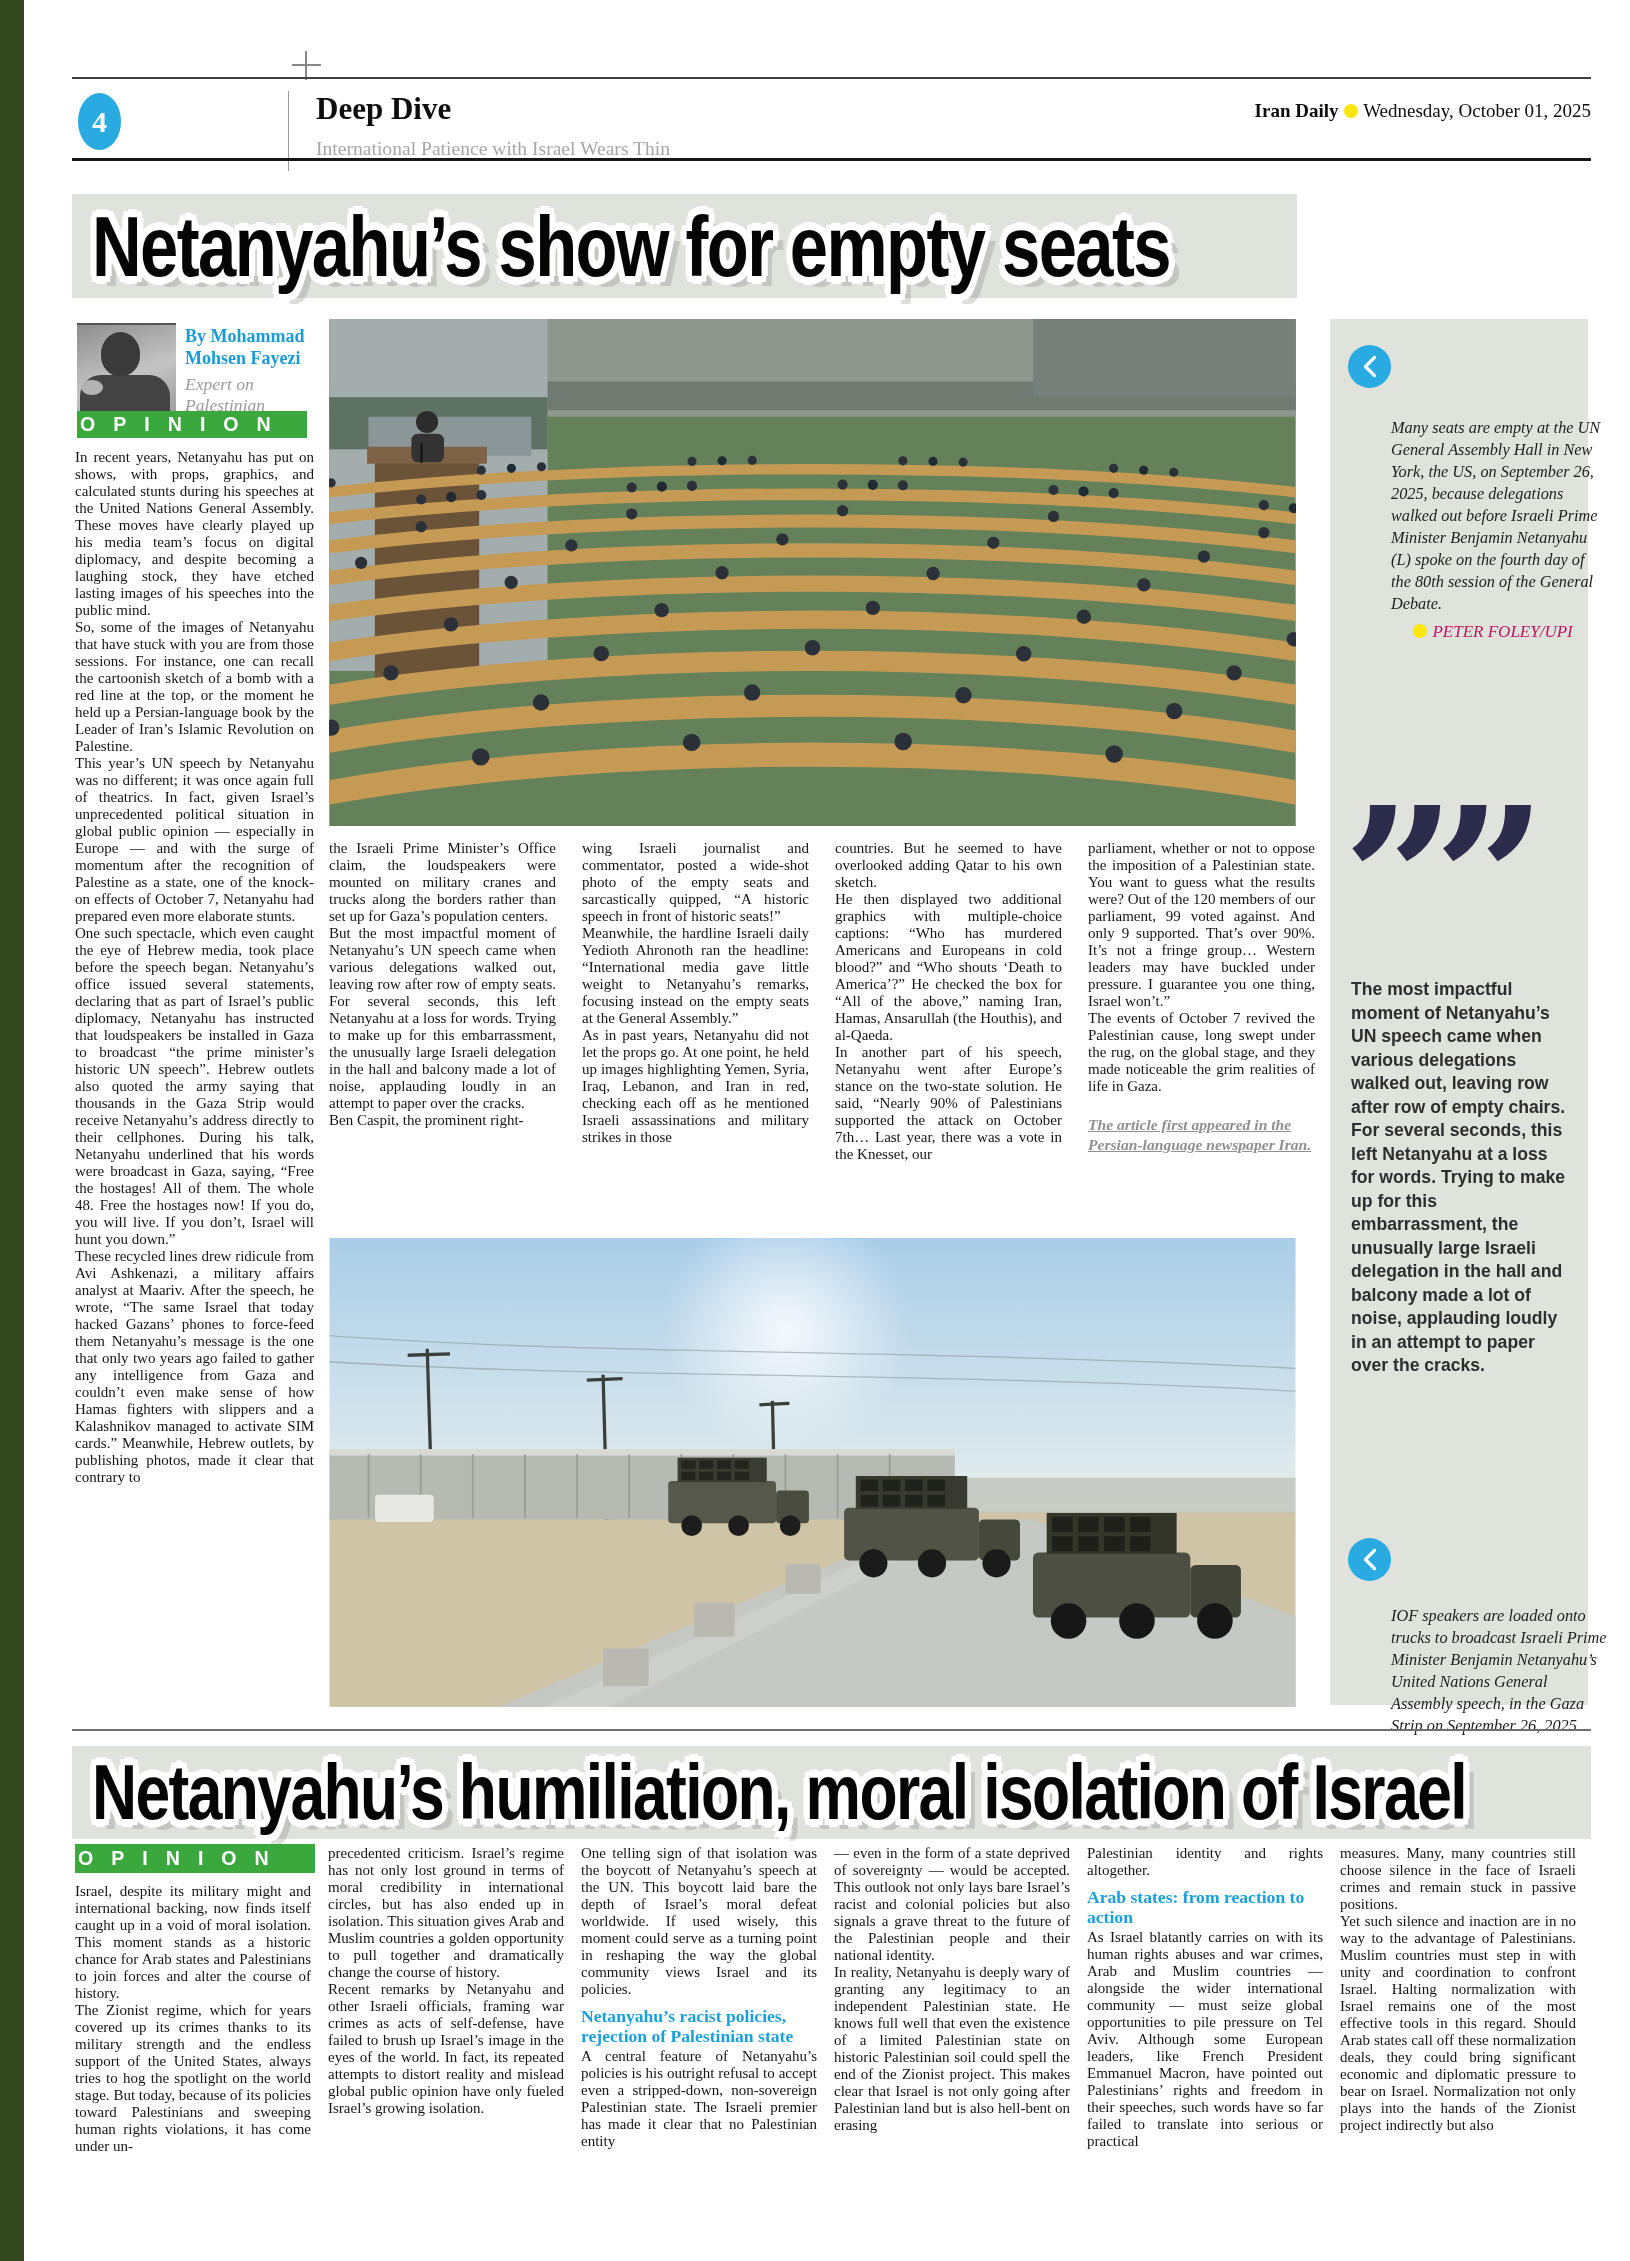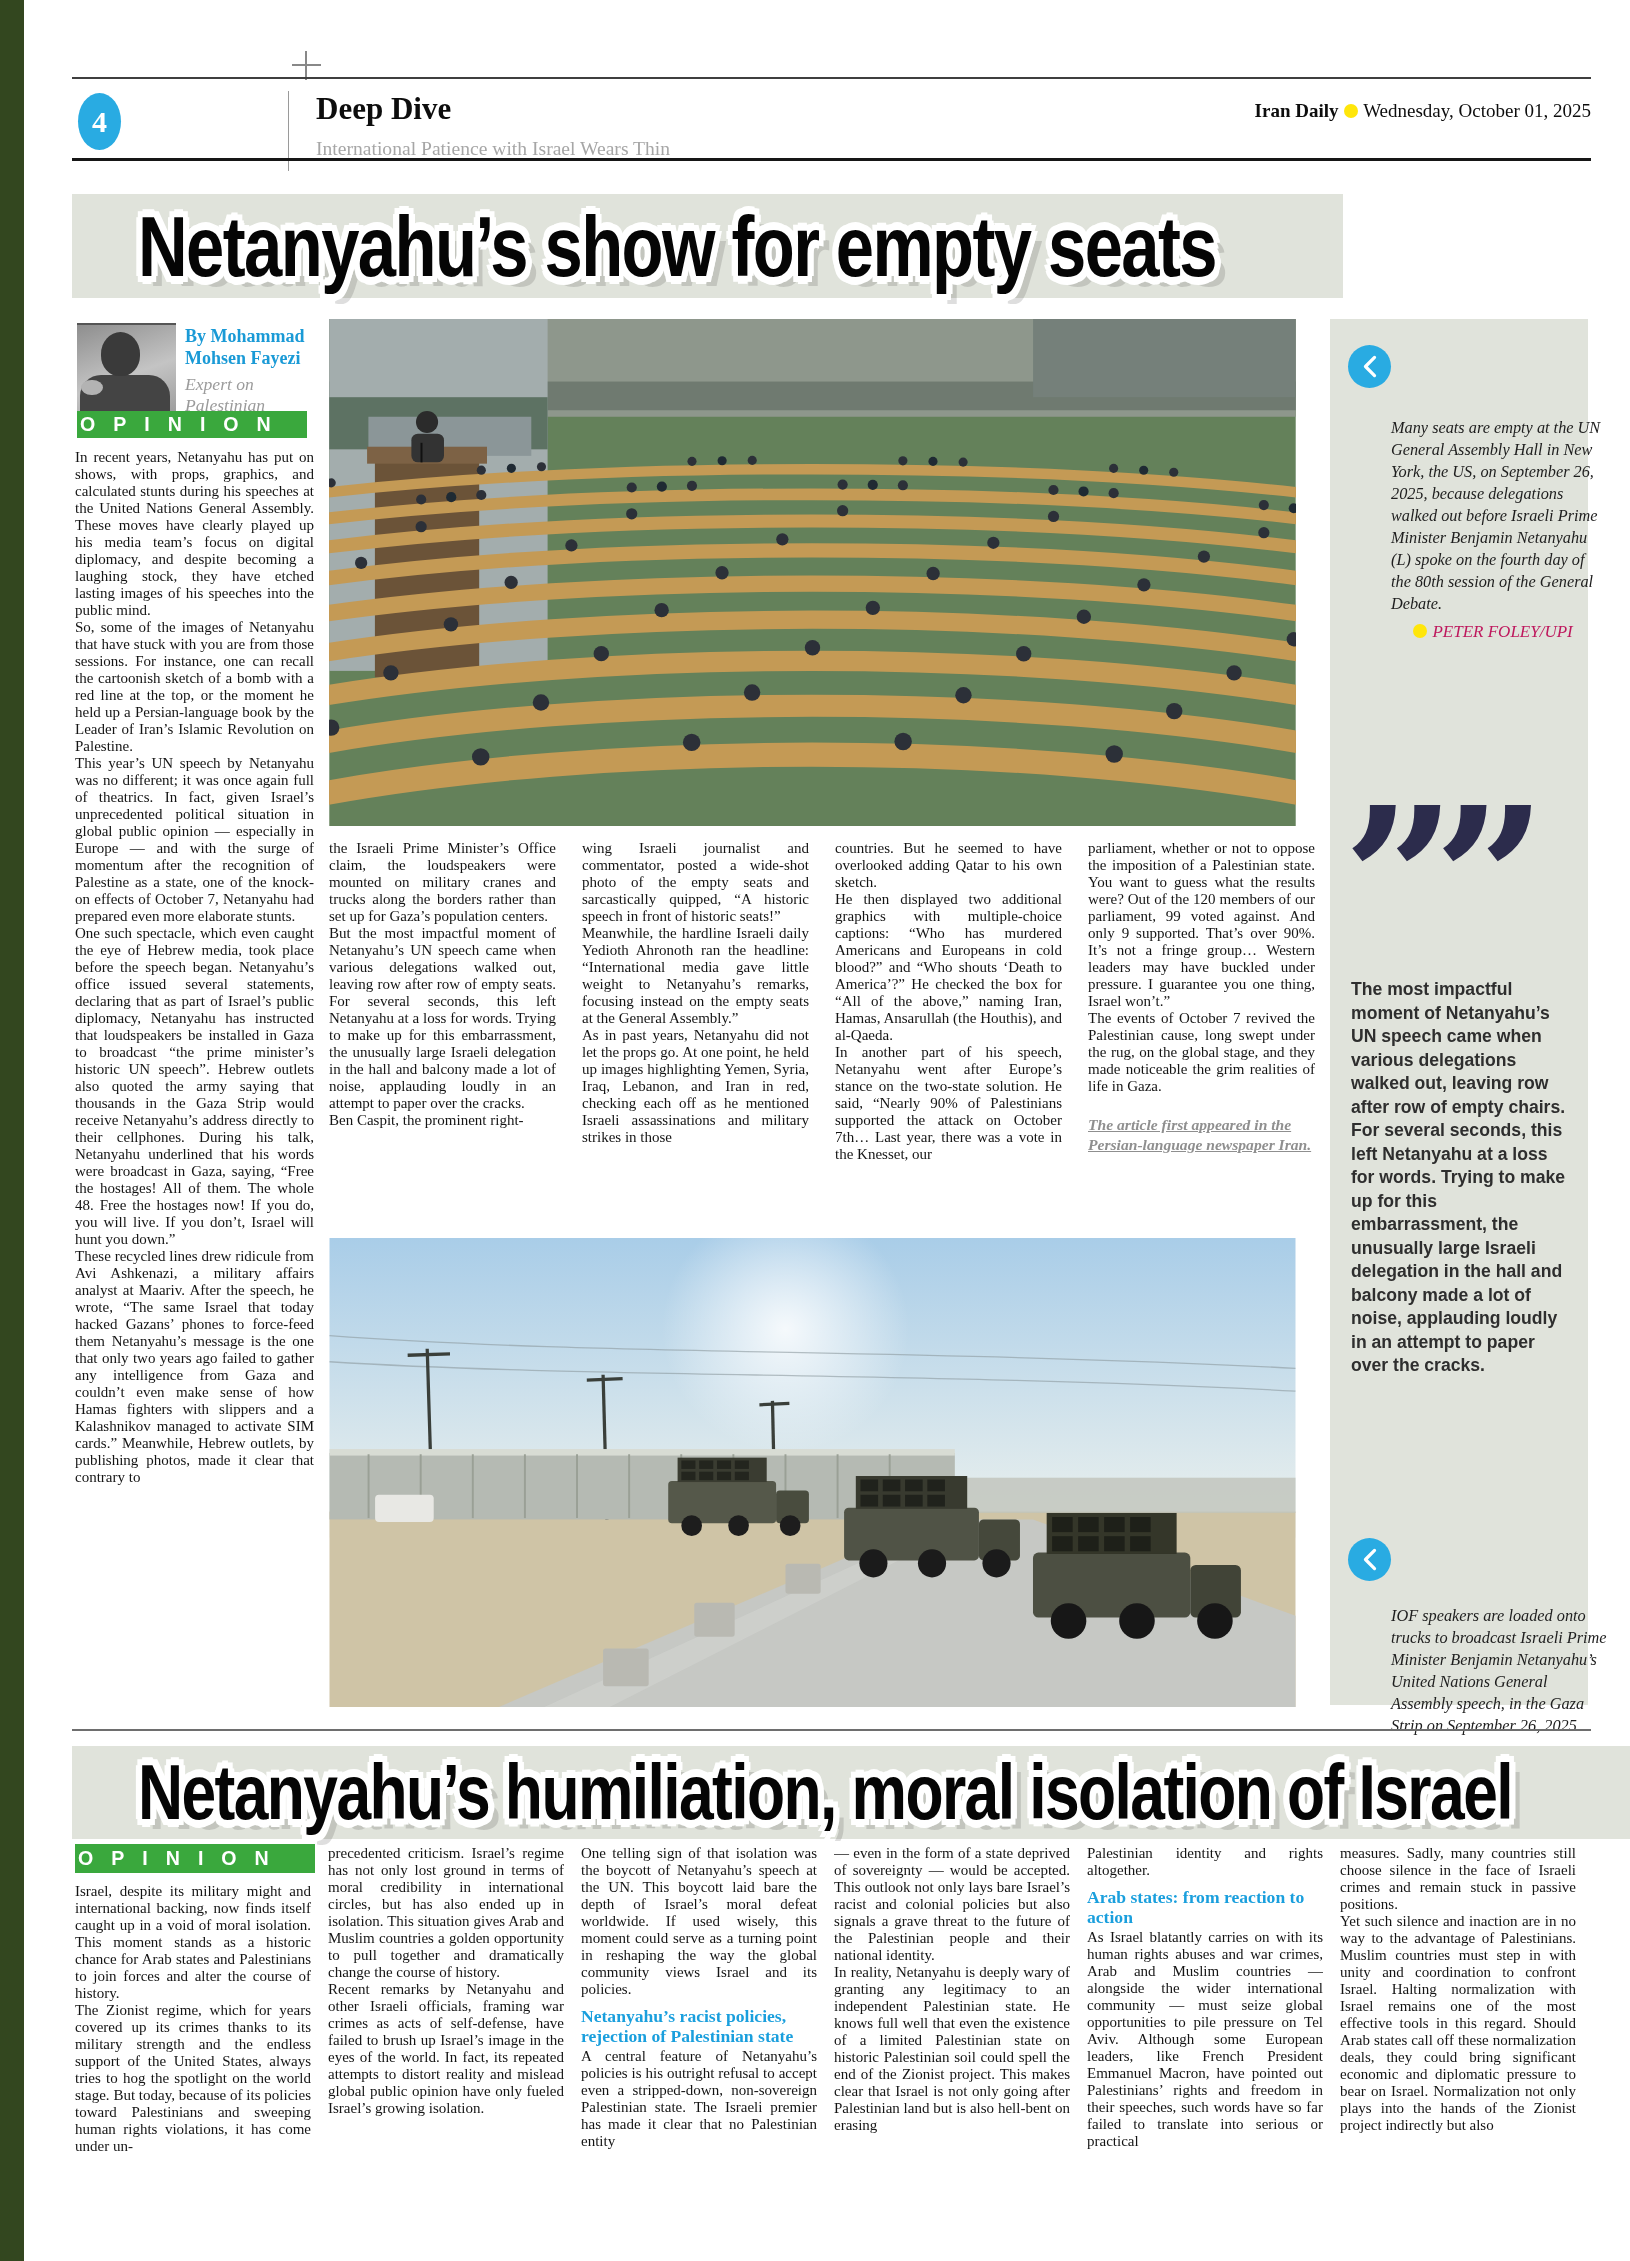--- a/index.html
+++ b/index.html
@@ -14,21 +14,21 @@
   .rule-mast{left:72px;top:158px;width:1519px;height:2.6px;background:#161616;}
   .page-badge{left:78px;top:93px;width:43px;height:57px;border-radius:50%;background:#29abe2;
               color:#fff;font:700 30px "Liberation Serif",serif;display:flex;align-items:center;justify-content:center;}
   .mast-divider{left:288px;top:91px;width:1.3px;height:80px;background:#9a9a9a;}
   .section-title{left:316px;top:91px;font:700 31px "Liberation Serif",serif;color:#0d0d0d;}
   .section-sub{left:316px;top:138px;font:400 19.6px "Liberation Serif",serif;color:#a6a6a6;}
   .mast-right{left:913px;top:100px;width:678px;text-align:right;font:400 19px "Liberation Serif",serif;color:#0d0d0d;}
   .mast-right b{font-weight:700;}
   .dot{display:inline-block;width:14.3px;height:14.3px;border-radius:50%;background:#ffe60a;vertical-align:-1.3px;margin:0 5.2px;}
   
-  .band{background:#e0e3db;display:flex;align-items:center;padding-left:46px;}
+  .band{background:#e0e3db;display:flex;align-items:center;}
   .band1{left:72px;top:194px;width:1225px;height:104px;}
   .band2{left:72px;top:1746px;width:1519px;height:93px;}
   .bighead{display:inline-block;transform:scaleX(0.8);transform-origin:left center;white-space:nowrap;
      font:700 86px "Liberation Sans",sans-serif;letter-spacing:-2px;color:#050505;padding-left:25px;
      text-shadow:0 -7.8px 0 #fff,0 7.8px 0 #fff,-7.8px 0 0 #fff,7.8px 0 0 #fff,
        -5.9px -5.9px 0 #fff,5.9px -5.9px 0 #fff,-5.9px 5.9px 0 #fff,5.9px 5.9px 0 #fff,13px 10.4px 0 rgba(0,0,0,0.13);}
   .bighead2{font-size:78px;}
   
   .author-photo{left:77px;top:323px;width:99px;height:90px;overflow:hidden;
      background:linear-gradient(160deg,#8e8e8e 0%,#c4c4c4 55%,#9b9b9b 100%);border-top:2.6px solid #555;}
@@ -366,18 +366,18 @@
   <div class="abs bcol" style="left:834px">
       <p>— even in the form of a state deprived of sovereignty — would be accepted. This outlook not only lays bare Israel’s racist and colonial policies but also signals a grave threat to the future of the Palestinian people and their national identity.</p>
       <p>In reality, Netanyahu is deeply wary of granting any legitimacy to an independent Palestinian state. He knows full well that even the existence of a limited Palestinian state on historic Palestinian soil could spell the end of the Zionist project. This makes clear that Israel is not only going after Palestinian land but is also hell-bent on erasing</p>
     </div>
   <div class="abs bcol" style="left:1087px">
       <p>Palestinian identity and rights altogether.</p>
       <h3>Arab states: from reaction to action</h3>
       <p>As Israel blatantly carries on with its human rights abuses and war crimes, Arab and Muslim countries — alongside the wider international community — must seize global opportunities to pile pressure on Tel Aviv. Although some European leaders, like French President Emmanuel Macron, have pointed out Palestinians’ rights and freedom in their speeches, such words have so far failed to translate into serious or practical</p>
     </div>
   <div class="abs bcol" style="left:1340px">
-      <p>measures. Sadly, many countries still choose silence in the face of Israeli crimes and remain stuck in passive positions.</p>
+      <p>measures. Many, many countries still choose silence in the face of Israeli crimes and remain stuck in passive positions.</p>
       <p>Yet such silence and inaction are in no way to the advantage of Palestinians. Muslim countries must step in with unity and coordination to confront Israel. Halting normalization with Israel remains one of the most effective tools in this regard. Should Arab states call off these normalization deals, they could bring significant economic and diplomatic pressure to bear on Israel. Normalization not only plays into the hands of the Zionist project indirectly but also</p>
     </div>
 
 </div>
 
 
 </body></html>

